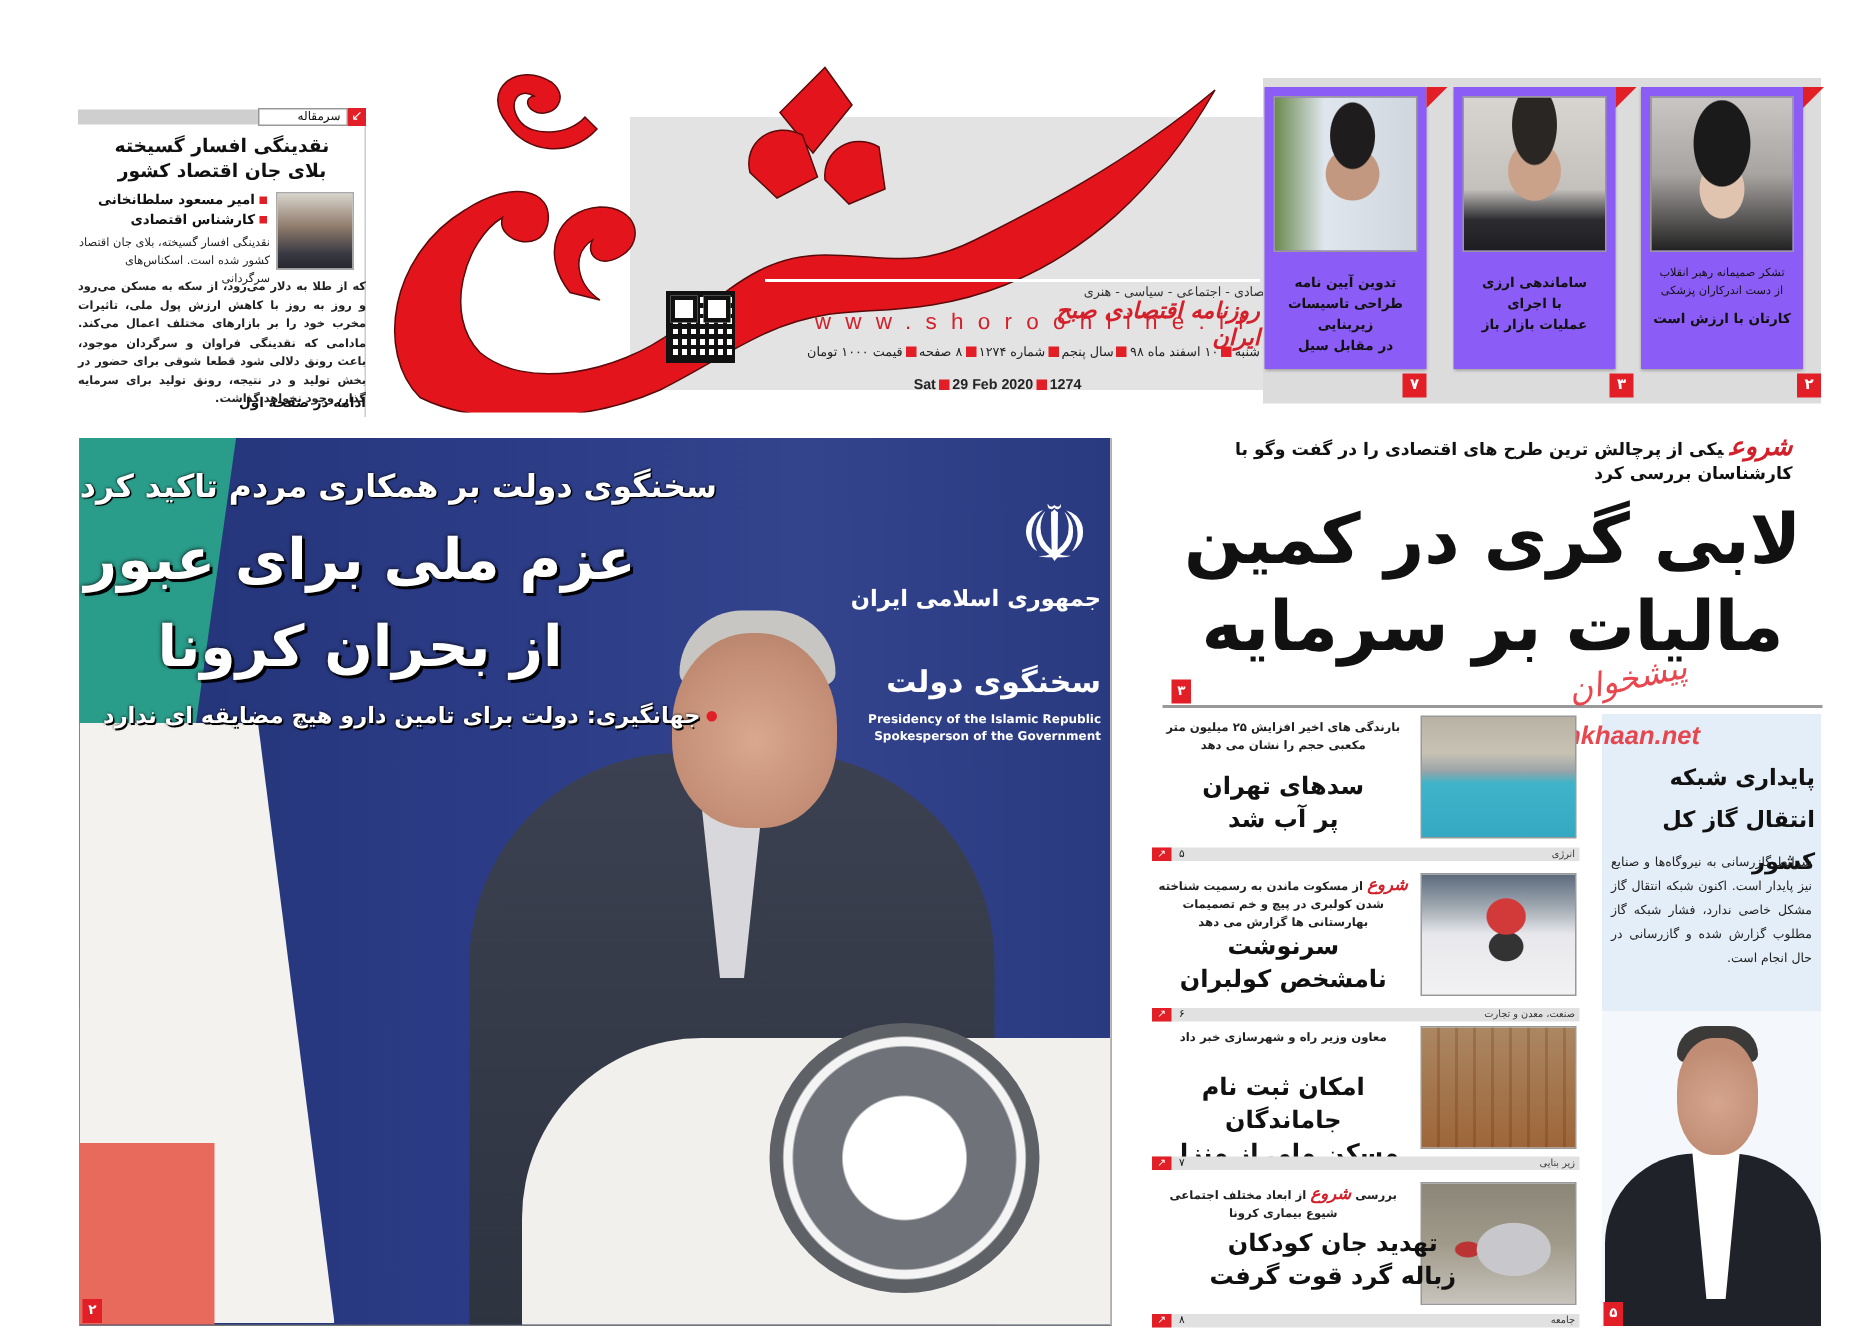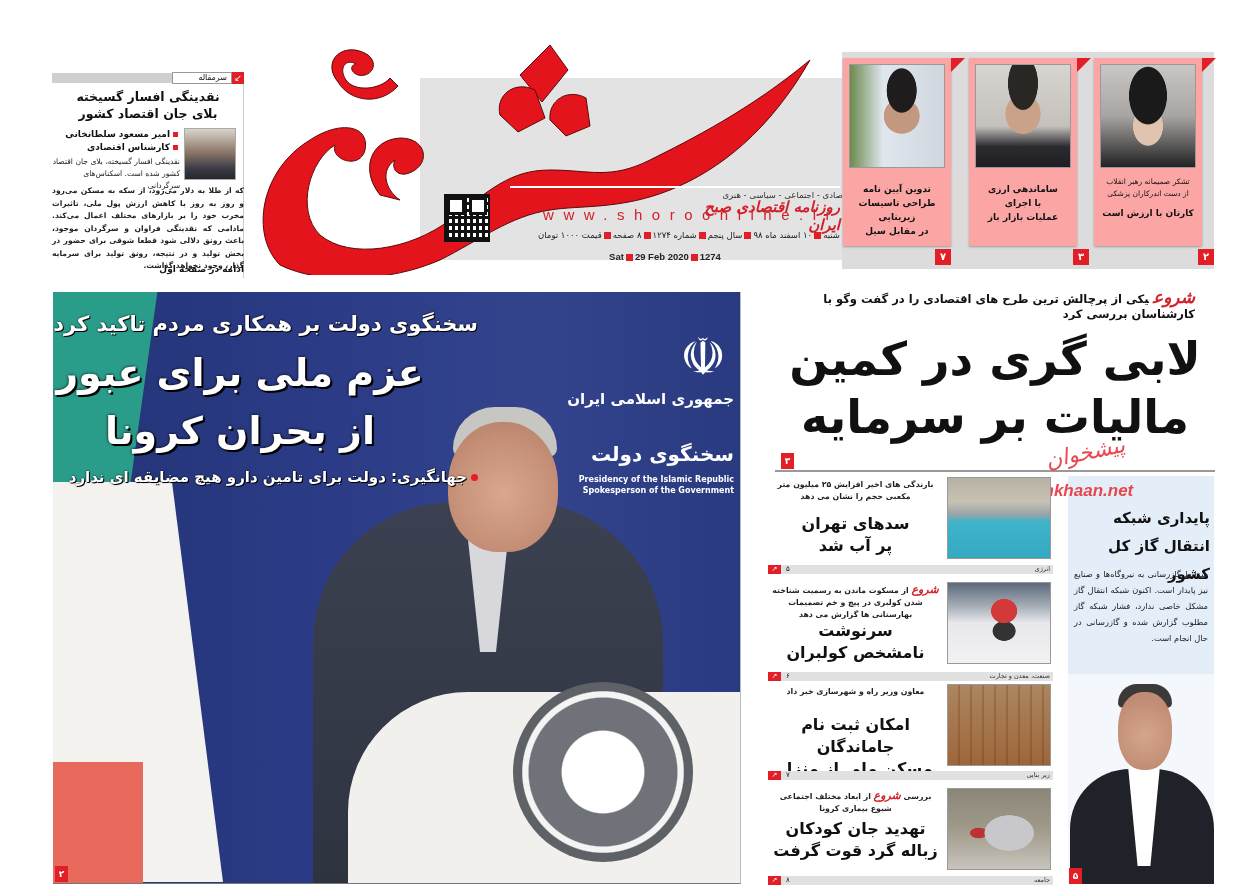--- a/index.html
+++ b/index.html
@@ -34,21 +34,21 @@
   .qr { position: absolute; left: 194px; top: 174px; width: 46px; height: 48px; background:
         repeating-linear-gradient(90deg,#111 0 3px,transparent 3px 6px),
         repeating-linear-gradient(0deg,#111 0 3px,#fff 3px 7px);
         border: 2px solid #111; }
   .qr::before, .qr::after { content: ""; position: absolute; width: 12px; height: 12px; border: 3px solid #111; background: #fff; }
   .qr::before { left: 1px; top: 1px; }
   .qr::after { right: 1px; top: 1px; }
 
   
   .teasers-bg { left: 842px; top: 52px; width: 372px; height: 217px; background: #dcdcdc; }
-  .teaser { position: absolute; top: 58px; width: 108px; height: 188px; background: #fca5a5; box-shadow: 0 1px 2px rgba(0,0,0,0.3); }
+  .teaser { position: absolute; top: 58px; width: 108px; height: 188px; background: #8b5cf6; box-shadow: 0 1px 2px rgba(0,0,0,0.3); }
   .teaser .photo { position: absolute; top: 6px; left: 6px; width: 96px; height: 104px; border: 1px solid #999; }
   .teaser .text { position: absolute; top: 118px; left: 4px; width: 100px; text-align: center; direction: rtl; font-size: 9px; line-height: 14px; font-weight: bold; }
   .teaser .text .kicker { font-size: 7.5px; font-weight: normal; line-height: 12px; display: block; }
   .teaser .corner { position: absolute; top: 0; right: -14px; width: 0; height: 0; border-left: 14px solid #e21f26; border-bottom: 14px solid transparent; }
   .teaser-num { position: absolute; width: 16px; height: 16px; background: #e21f26; color: #fff; font-size: 10px; text-align: center; line-height: 16px; font-weight: bold; }
 
   
   .lead { left: 53px; top: 292px; width: 688px; height: 592px; border-bottom: 1px solid #777; border-right: 1px solid #bbb; overflow: hidden; background: #2a3a80; }
   .lead-bg { position: absolute; inset: 0; background: linear-gradient(90deg,#243477 0%,#2b3b86 40%,#33448d 70%,#2a3a80 100%); }
   .flag { position: absolute; left: 0; top: 0; width: 190px; height: 592px; }
@@ -275,21 +275,21 @@
   <div class="footer" style="top:87px;">
     <span class="cat">زیر بنایی</span>
     <span class="pg">↗</span>
     <span class="num">۷</span>
   </div>
 </div>
 
 <div class="story" style="top:788px; height:100px;">
   <div class="photo" style="background: radial-gradient(ellipse at 60% 55%,#c8c8cc 0 28%,transparent 29%), radial-gradient(ellipse at 30% 55%,#b33 0 8%,transparent 9%), linear-gradient(180deg,#8a8678 0%,#a09a8a 50%,#c8c4bc 100%);"></div>
   <div class="kicker"><span>بررسی</span> <span class="brand">شروع</span> <span>از ابعاد مختلف اجتماعی شیوع بیماری کرونا</span></div>
-  <div class="title" style="top:30px;">
+  <div class="title" style="top:30px;margin-left:33px;">
     <div>تهدید جان کودکان</div>
     <div>زباله گرد قوت گرفت</div>
   </div>
   <div class="footer" style="top:88px;">
     <span class="cat">جامعه</span>
     <span class="pg">↗</span>
     <span class="num">۸</span>
   </div>
 </div>
 

